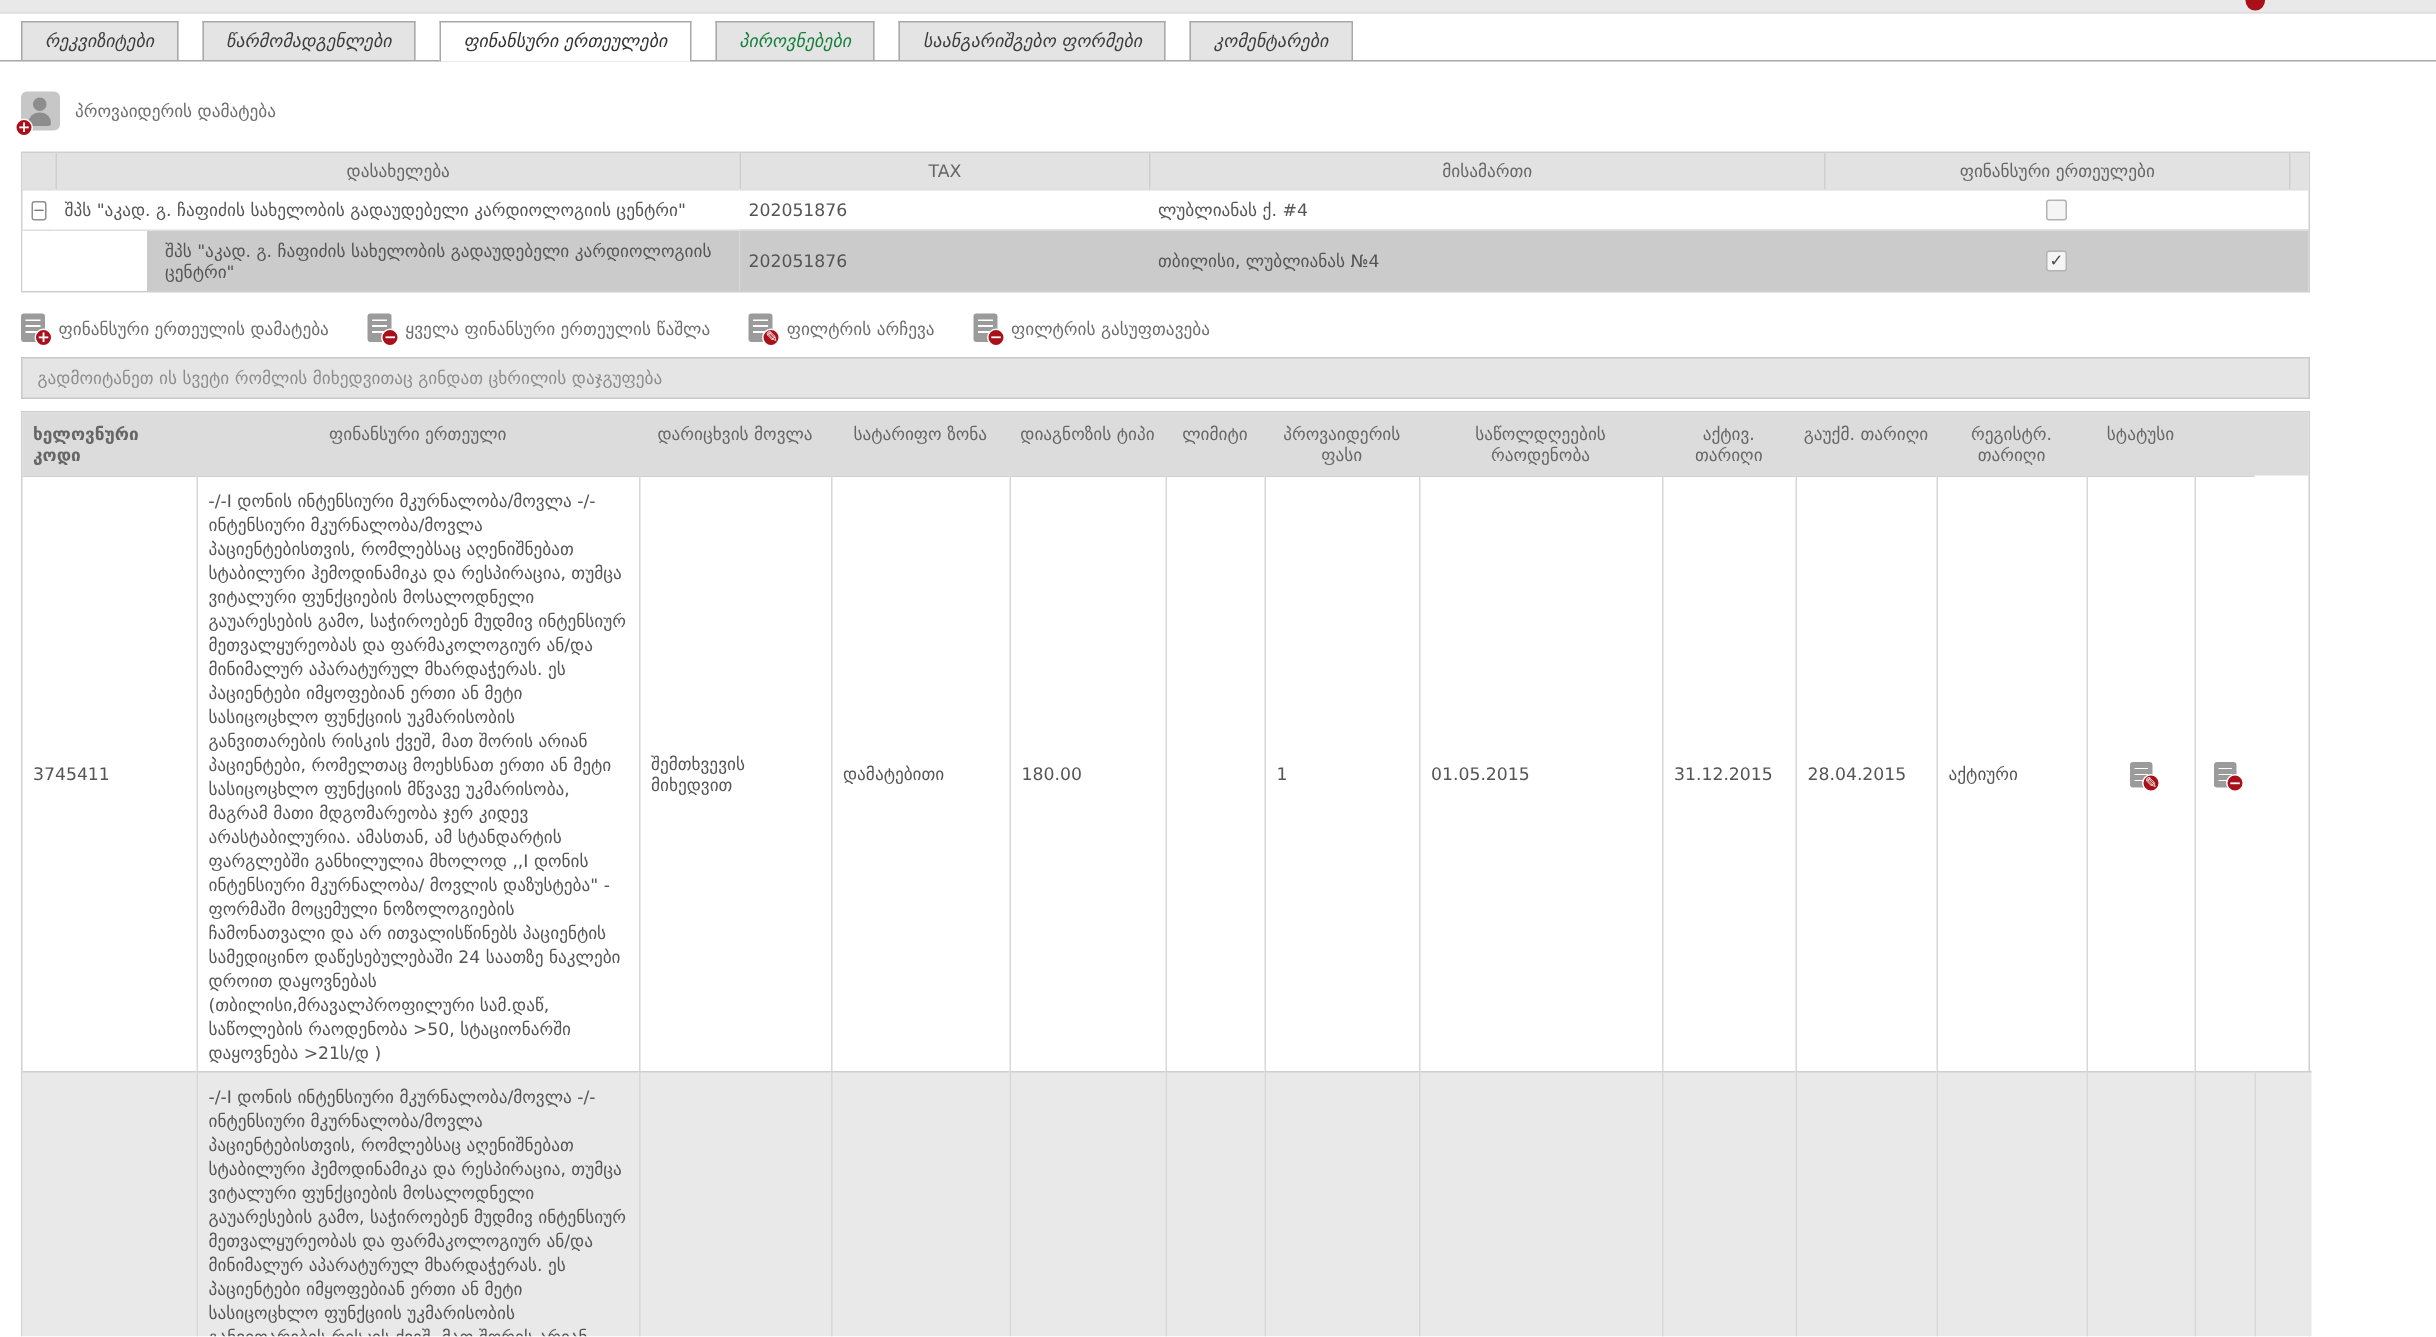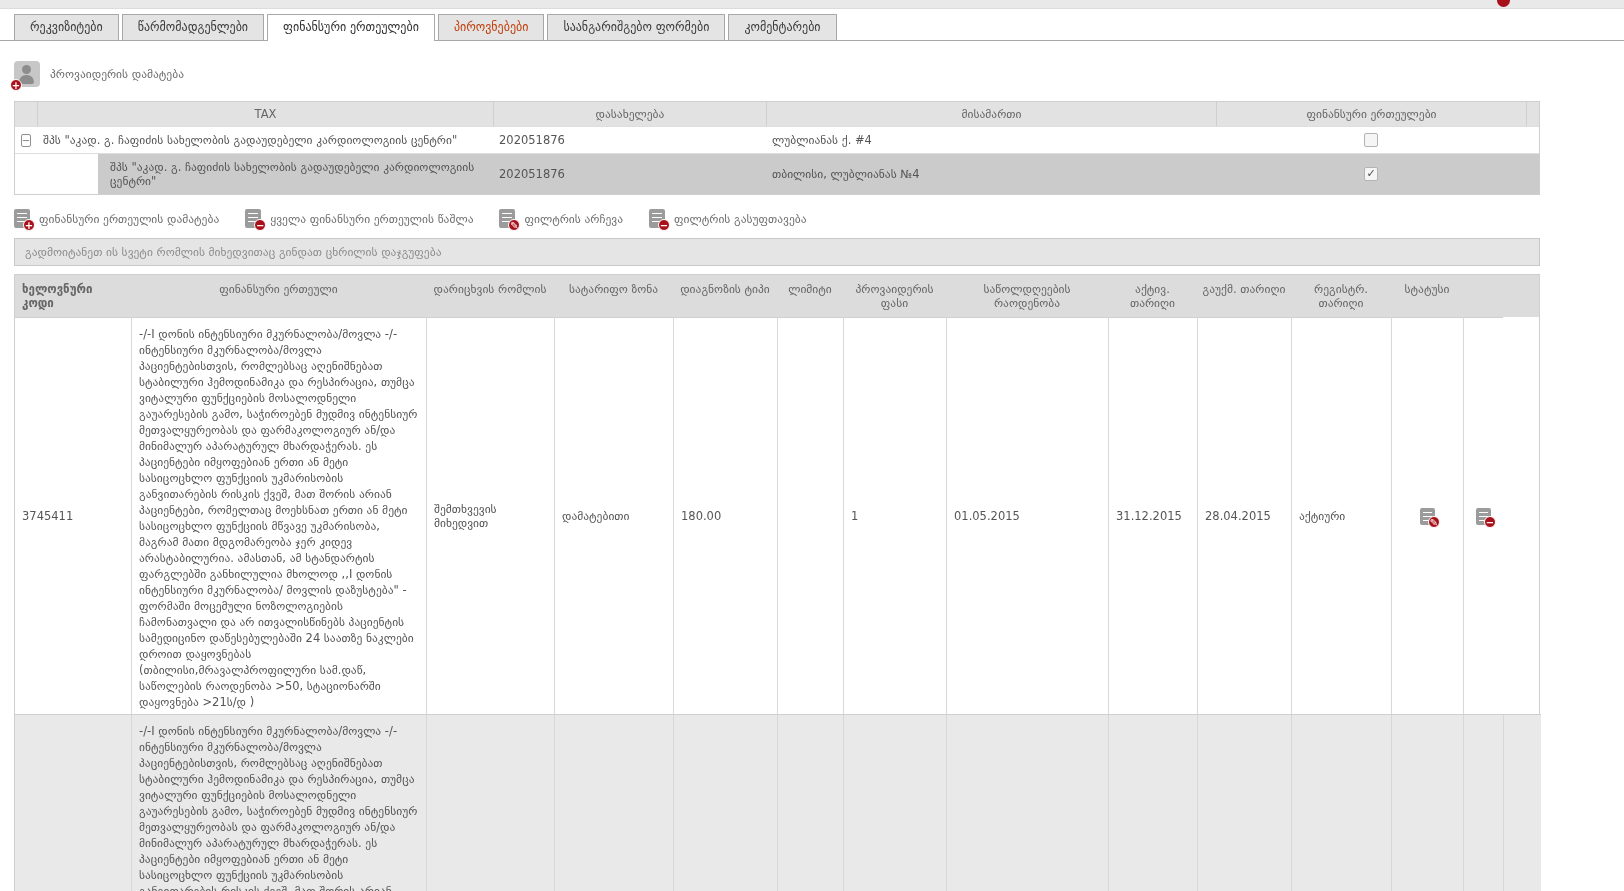--- a/index.html
+++ b/index.html
@@ -7,23 +7,23 @@
   body { font-family:"DejaVu Sans", sans-serif; color:#555; }
   .screen { position:relative; width:1624px; height:891px; overflow:hidden; background:#fff; }
 
   
   .top-strip { position:relative; height:9px; background:#e9e9e9; border-bottom:1px solid #dcdcdc; }
   .notif-dot { position:absolute; left:1497px; top:-6px; width:13px; height:13px; border-radius:50%; background:#a8101a; }
 
   
   .tabbar { display:flex; align-items:flex-end; padding:5px 0 0 14px; border-bottom:1px solid #a8a8a8; height:32px; }
   .tab { background:#e4e4e4; border:1px solid #a8a8a8; border-bottom:none; padding:5px 15px 6px 15px;
-         font-size:12px; color:#3c3c3c; margin-right:3px; cursor:pointer; white-space:nowrap; }
+         font-size:12px; color:#3c3c3c; margin-right:16px; cursor:pointer; white-space:nowrap;font-style:italic; }
   .tab.active { background:#fff; position:relative; margin-bottom:-1px; padding-bottom:7px; color:#333; }
-  .tab.disabled { color:#c2410c; }
+  .tab.disabled { color:#15803d; }
 
   .content { padding:0 0 0 14px; }
 
   
   .add-provider { display:flex; align-items:center; gap:10px; margin:20px 0 14px 0; cursor:pointer; width:max-content; }
   .person-icon { position:relative; width:26px; height:26px; background:#c7c7c7; border-radius:4px; }
   .person-icon .head { position:absolute; left:8px; top:4px; width:9px; height:9px; border-radius:50%; background:#8d8d8d; }
   .person-icon .torso { position:absolute; left:5px; top:14px; width:15px; height:9px; border-radius:7px 7px 2px 2px; background:#8d8d8d; }
   .badge { position:absolute; width:12px; height:12px; border-radius:50%; background:#a8101a; color:#fff;
            font-size:10px; line-height:11px; text-align:center; font-weight:bold; border:1px solid #fff; }
@@ -101,22 +101,22 @@
         <span class="head"></span>
           <span class="torso"></span>
         <span class="badge bl">+</span>
       </span>
       <span class="label-gray">პროვაიდერის დამატება</span>
     </div>
 
     <div class="grid-table">
       <div class="prow header">
         <div></div>
+        <div>დასახელება</div>
         <div>TAX</div>
-        <div>დასახელება</div>
         <div>მისამართი</div>
         <div>ფინანსური ერთეულები</div>
         <div></div>
       </div>
       <div class="prow body">
         <div class="cell-center">
           <span class="collapse-box">−</span>
         </div>
         <div class="cell-left">შპს "აკად. გ. ჩაფიძის სახელობის გადაუდებელი კარდიოლოგიის ცენტრი"</div>
         <div class="cell-left">202051876</div>
@@ -172,21 +172,21 @@
         <span class="label-gray">ფილტრის გასუფთავება</span>
       </div>
     </div>
 
     <div class="group-bar">გადმოიტანეთ ის სვეტი რომლის მიხედვითაც გინდათ ცხრილის დაჯგუფება</div>
 
     <div class="grid-table">
       <div class="mrow header">
         <div>ხელოვნური კოდი</div>
         <div>ფინანსური ერთეული</div>
-        <div>დარიცხვის რომლის</div>
+        <div>დარიცხვის მოვლა</div>
         <div>სატარიფო ზონა</div>
         <div>დიაგნოზის ტიპი</div>
         <div>ლიმიტი</div>
         <div>პროვაიდერის ფასი</div>
         <div>საწოლდღეების რაოდენობა</div>
         <div>აქტივ. თარიღი</div>
         <div>გაუქმ. თარიღი</div>
         <div>რეგისტრ. თარიღი</div>
         <div>სტატუსი</div>
         <div></div>

